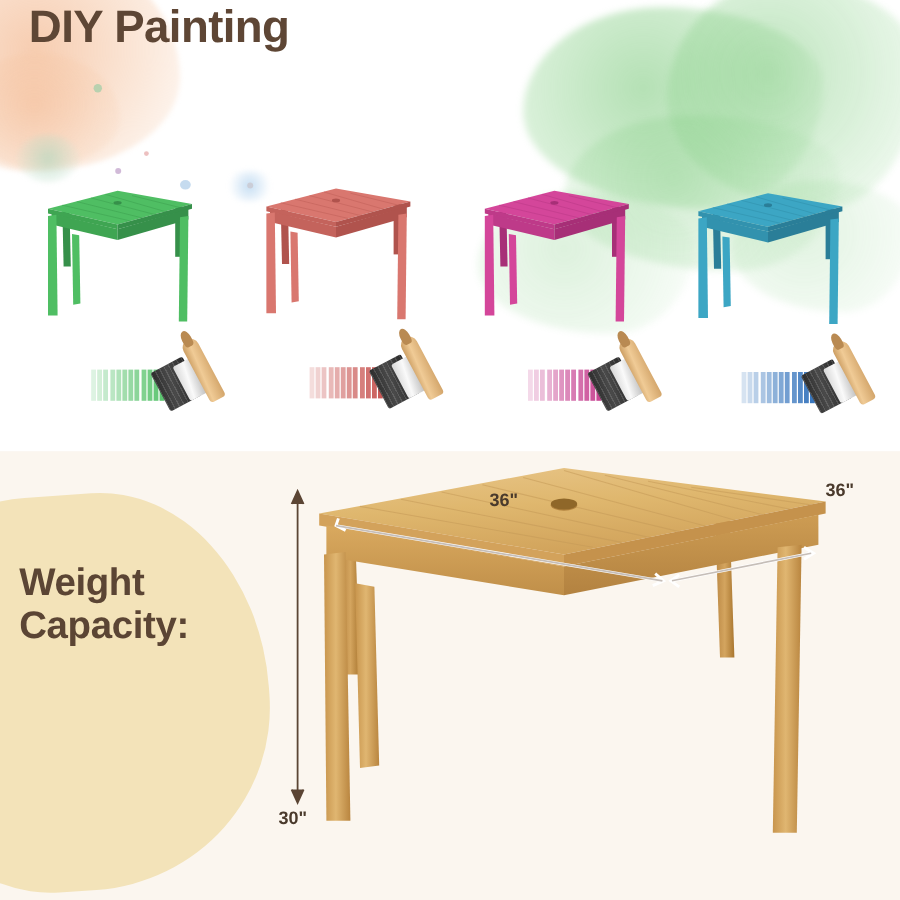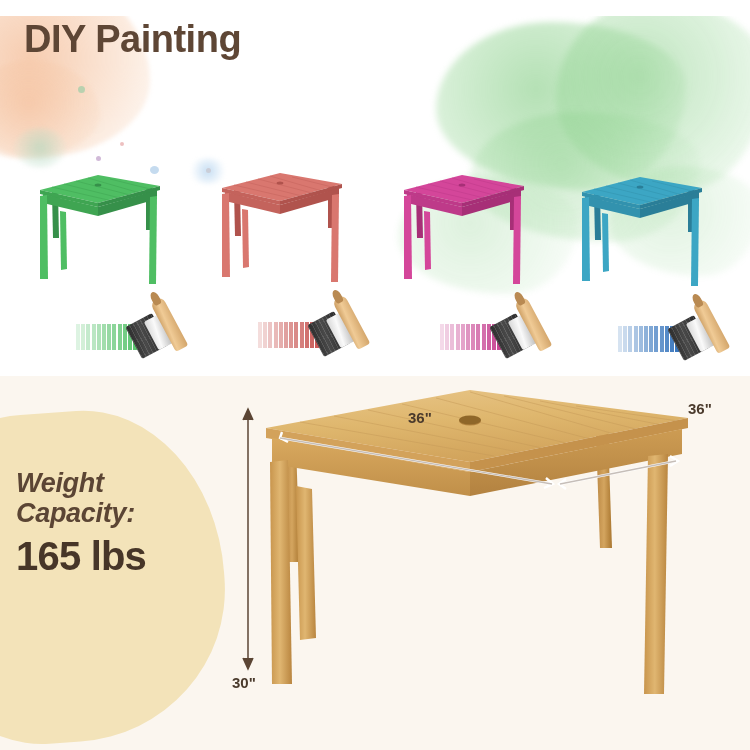--- a/index.html
+++ b/index.html
@@ -4,21 +4,21 @@
 <style>
   html,body{margin:0;padding:0;}
   body{
     width:750px;height:750px;overflow:hidden;
     font-family:"Liberation Sans", sans-serif;
     background:#ffffff;
   }
   #page{position:relative;width:750px;height:750px;overflow:hidden;}
 
   
-  #top-panel{position:absolute;left:0;top:16px;width:750px;height:375px;background:#ffffff;overflow:hidden;}
+  #top-panel{position:absolute;left:0;top:0;width:750px;height:375px;background:#ffffff;overflow:hidden;}
 
   .wc-green{position:absolute;border-radius:46% 54% 38% 62% / 52% 38% 62% 48%;
             background:radial-gradient(circle at 40% 40%, rgba(120,200,120,.55), rgba(150,215,150,.30) 65%, rgba(190,230,190,.05) 100%);
             filter:blur(3px);}
   .wc-peach{position:absolute;border-radius:48% 52% 56% 44% / 44% 58% 42% 56%;
             background:radial-gradient(circle at 45% 45%, rgba(244,188,150,.75), rgba(247,206,176,.45) 60%, rgba(250,225,205,.08) 100%);
             filter:blur(2px);}
   .wc-mint{position:absolute;border-radius:50%;
            background:radial-gradient(circle at 50% 50%, rgba(175,215,190,.65), rgba(200,228,210,.18) 70%, rgba(220,238,226,0) 100%);
            filter:blur(2px);}
@@ -54,21 +54,21 @@
 
   
   #divider{position:absolute;left:0;top:373px;width:750px;height:3px;background:#ffffff;}
 
   
   #bottom-panel{position:absolute;left:0;top:376px;width:750px;height:374px;background:#FBF6EF;overflow:hidden;}
 
   #weight-blob{position:absolute;left:-86px;top:36px;width:310px;height:330px;background:#F3E3B9;
                border-radius:38% 44% 50% 40% / 30% 52% 46% 42%;transform:rotate(-4deg);}
   #weight-text{position:absolute;left:16px;top:92px;width:210px;color:#5B4534;}
-  #weight-label{font-size:27px;font-weight:bold;line-height:1.12;letter-spacing:-.3px;font-style:italic;}
+  #weight-label{font-size:32px;font-weight:bold;line-height:1.12;letter-spacing:-.3px;}
   #weight-value{font-size:40px;font-weight:bold;line-height:1.12;margin-top:6px;letter-spacing:-.8px;color:#473628;}
 
   .dim-label{position:absolute;font-size:15px;font-weight:bold;color:#4A3A2C;}
   #wood-table{position:absolute;left:0;top:0;width:750px;height:374px;}
   .measure{stroke:#ffffff;stroke-width:2.4;fill:none;}
   .measure-dark{stroke:#5B4534;stroke-width:1.4;fill:none;}
 </style>
 </head>
 <body>
 
@@ -274,21 +274,20 @@
   <div id="divider"></div>
 
   <div id="bottom-panel">
 
     <div id="weight-blob"></div>
     <div id="weight-text">
       <div id="weight-label">
         <div>Weight</div>
         <div>Capacity:</div>
       </div>
-      <div id="weight-value">165 lbs</div>
     </div>
 
     <svg id="wood-table" viewBox="0 0 750 374">
       <defs>
         <linearGradient id="topG" x1="0" y1="0" x2="0.35" y2="1">
           <stop offset="0" stop-color="#E8C588"></stop>
             <stop offset="0.5" stop-color="#DFB76E"></stop>
             <stop offset="1" stop-color="#D2A45C"></stop>
         </linearGradient>
         <linearGradient id="apronG" x1="0" y1="0" x2="0" y2="1">

